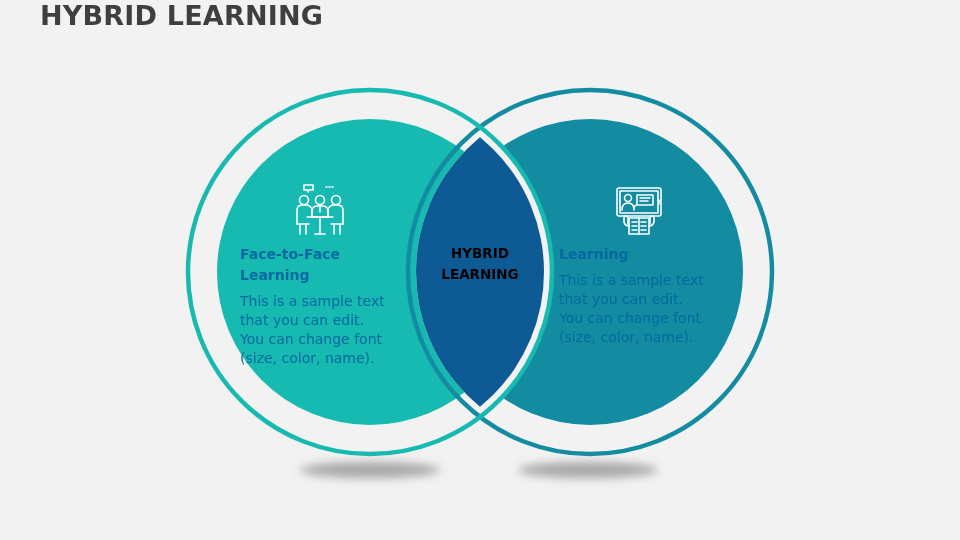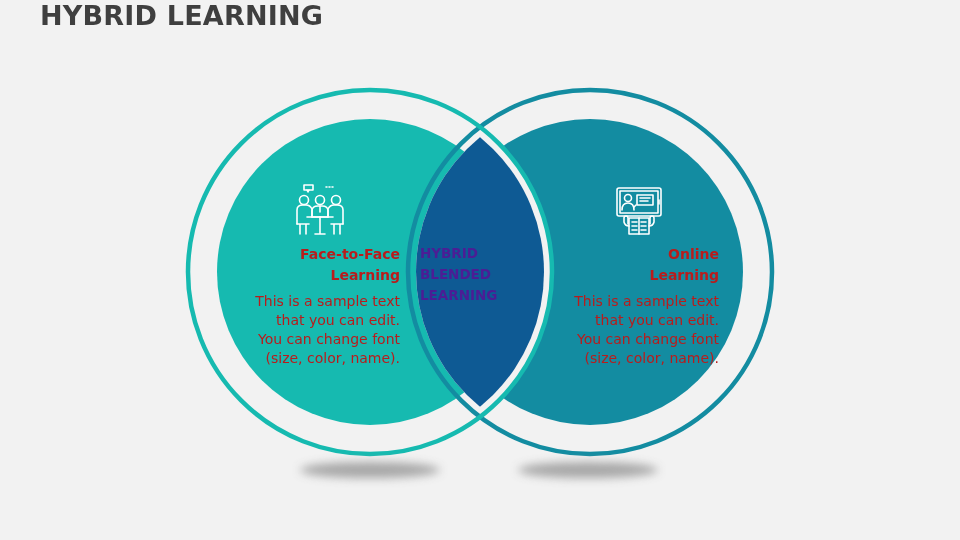--- a/index.html
+++ b/index.html
@@ -1,24 +1,24 @@
 <!DOCTYPE html>
 <html><head>
 <meta charset="utf-8">
 <style>
   html, body { margin: 0; padding: 0; }
   body { width: 960px; height: 540px; background: #f2f2f2; position: relative; overflow: hidden; font-family: "DejaVu Sans", "Liberation Sans", sans-serif; }
   .title { position: absolute; left: 40px; top: 0; font-size: 27px; font-weight: bold; color: #3f3f3f; letter-spacing: 0.2px; margin: 0; font-family: "DejaVu Sans", sans-serif; }
   svg.diagram { position: absolute; left: 0; top: 0; }
   .shadow { position: absolute; width: 140px; height: 16px; border-radius: 50%; background: #9a9a9a; filter: blur(5px); opacity: 0.85; }
-  .block { position: absolute; color: #b91c1c; text-align: right; }
+  .block { position: absolute; color: #0369a1; text-align: left; }
   .block .icon { display: block; margin: 0 auto; }
   .block .heading { font-weight: bold; font-size: 14px; line-height: 21px; margin-top: 8px; }
   .block .body { font-size: 14px; line-height: 19px; margin-top: 6px; }
-  .center-label { position: absolute; left: 420px; width: 120px; top: 243px; color: #4c1d95; font-weight: bold; font-size: 13.5px; line-height: 21px; }
+  .center-label { position: absolute; left: 420px; width: 120px; top: 243px; text-align: center; color: #000000; font-weight: bold; font-size: 13.5px; line-height: 21px; }
 </style>
 </head>
 <body>
 
 <h1 class="title">HYBRID LEARNING</h1>
 
 <svg class="diagram" width="960" height="540" viewBox="0 0 960 540">
   <defs>
     <clipPath id="lensClip">
       <circle cx="590" cy="272" r="174"></circle>
@@ -67,42 +67,40 @@
   <div class="body">
     <div>This is a sample text</div>
     <div>that you can edit.</div>
     <div>You can change font</div>
     <div>(size, color, name).</div>
   </div>
 </div>
 
 <div class="center-label">
   <div>HYBRID</div>
-  <div>BLENDED</div>
   <div>LEARNING</div>
 </div>
 
 <div class="block" style="left:559px; top:186px; width:160px;">
   <svg class="icon" width="50" height="50" viewBox="0 0 50 50" fill="none" stroke="#fff" stroke-width="1.6" stroke-linejoin="round" stroke-linecap="round">
     <rect x="3" y="2" width="44" height="28" rx="2"></rect>
     <rect x="6" y="5" width="38" height="22"></rect>
     <path d="M45 14 v4"></path>
     <circle cx="14" cy="12" r="3.5"></circle>
     <path d="M8 24 q0-7 6-7 q6 0 6 7"></path>
     <rect x="23" y="9" width="16" height="10"></rect>
     <path d="M26 12 h10 M26 15 h8"></path>
     <path d="M22 19 l-2 2"></path>
     <path d="M15 32 h20 v16 h-20 z"></path>
     <path d="M25 32 v16"></path>
     <path d="M18 36 h5 M18 40 h5 M18 44 h5 M27 36 h5 M27 40 h5 M27 44 h5"></path>
     <path d="M15 40 q-4 0 -5 -4 v-4 q0-2 2-2 q2 0 2 2 v6"></path>
     <path d="M35 40 q4 0 5 -4 v-4 q0-2 -2-2 q-2 0 -2 2 v6"></path>
   </svg>
   <div class="heading">
-    <div>Online</div>
     <div>Learning</div>
   </div>
   <div class="body">
     <div>This is a sample text</div>
     <div>that you can edit.</div>
     <div>You can change font</div>
     <div>(size, color, name).</div>
   </div>
 </div>
 

